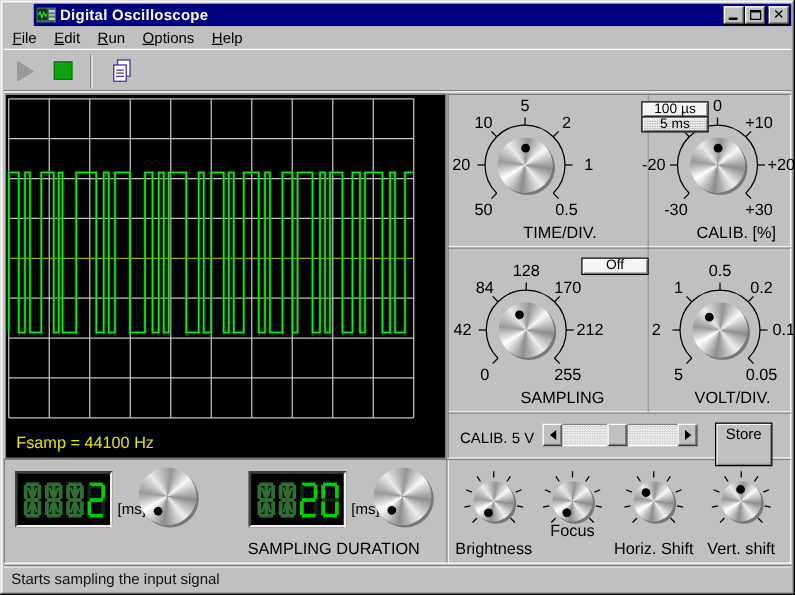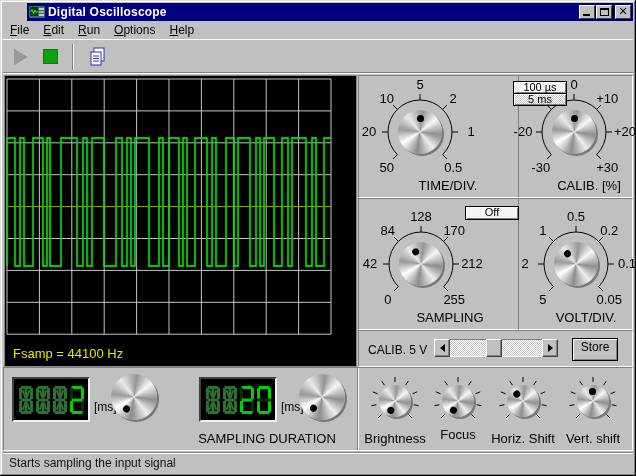--- a/index.html
+++ b/index.html
@@ -57,21 +57,21 @@
   .rbtn.dither{background:#c8c8c8;background-image:repeating-conic-gradient(#fff 0% 25%,#c0c0c0 0% 50%);background-size:2px 2px;}
   .offbtn{position:absolute;left:465px;top:206px;width:54px;height:14px;}
   
   .calib-label{position:absolute;left:368px;top:343px;font-size:12px;}
   .scrollbar{position:absolute;left:434px;top:339px;width:124px;height:18px;display:flex;}
   .sbtn{width:16px;height:18px;background:#c0c0c0;border:1px solid;border-color:#fff #404040 #404040 #fff;box-shadow:inset -1px -1px 0 #808080;display:flex;align-items:center;justify-content:center;flex:0 0 auto;}
   .arr-l{width:0;height:0;border-right:5px solid #000;border-top:4px solid transparent;border-bottom:4px solid transparent;}
   .arr-r{width:0;height:0;border-left:5px solid #000;border-top:4px solid transparent;border-bottom:4px solid transparent;}
   .strack{position:relative;flex:1;background:#d6d6d6;background-image:repeating-conic-gradient(#fff 0% 25%,#c9c9c9 0% 50%);background-size:2px 2px;border-top:1px solid #808080;border-bottom:1px solid #fff;}
   .sthumb{position:absolute;top:-1px;width:16px;height:18px;background:#c0c0c0;border:1px solid;border-color:#fff #404040 #404040 #fff;box-shadow:inset -1px -1px 0 #808080;}
-  .storebtn{position:absolute;left:572px;top:338px;width:46px;height:23px;background:#c0c0c0;border:1px solid #000;
+  .storebtn{position:absolute;left:572px;top:338px;width:46px;height:35px;background:#c0c0c0;border:1px solid #000;
     box-shadow:inset 1px 1px 0 #fff,inset -1px -1px 0 #808080;font-size:12px;text-align:center;line-height:17px;}
   
   .dseg{position:absolute;width:78px;height:45px;background:#000;border:2px solid;border-color:#404040 #f0f0f0 #f0f0f0 #404040;
     display:flex;align-items:center;justify-content:center;gap:1px;padding:2px;}
   .dseg svg{display:block;}
   .unit{position:absolute;font-size:12px;color:#000;}
   .biglabel{position:absolute;font-size:13px;color:#000;text-align:center;white-space:nowrap;}
   
   .statusbar{position:absolute;left:3px;top:452px;width:630px;height:21px;border-top:1px solid #808080;box-shadow:inset 0 1px 0 #fff;
     font-size:12px;color:#111;display:flex;align-items:center;padding-left:6px;}
@@ -463,20 +463,20 @@
         <line x1="45.55371111771445" y1="20.729014785063292" x2="50.17310878027088" y2="18.815597623237842" stroke="#000" stroke-width="1"></line>
         <line x1="46.634920327661376" y1="31.70671611830643" x2="51.53884672967753" y2="32.68216772838707" stroke="#000" stroke-width="1"></line>
         <line x1="41.435028842544405" y1="41.4350288425444" x2="44.97056274847714" y2="44.970562748477136" stroke="#000" stroke-width="1"></line>
       </svg>
       <div class="disc" style="width: 32px; height: 32px; left: 12px; top: 12px;">
         <div class="kdot" style="transform: rotate(-6deg) translateY(-10px);"></div>
       </div>
     </div>
 
   <div class="biglabel" style="left:350px;top:431px;width:90px;">Brightness</div>
-  <div class="biglabel" style="left:413px;top:427px;width:90px;">Focus</div>
+  <div class="biglabel" style="left:413px;top:417px;width:90px;">Focus</div>
   <div class="biglabel" style="left:478px;top:431px;width:90px;">Horiz. Shift</div>
   <div class="biglabel" style="left:548px;top:431px;width:90px;">Vert. shift</div>
 
   <div class="statusbar">
     <span>Starts sampling the input signal</span>
   </div>
 </div>
 
 </body></html>

